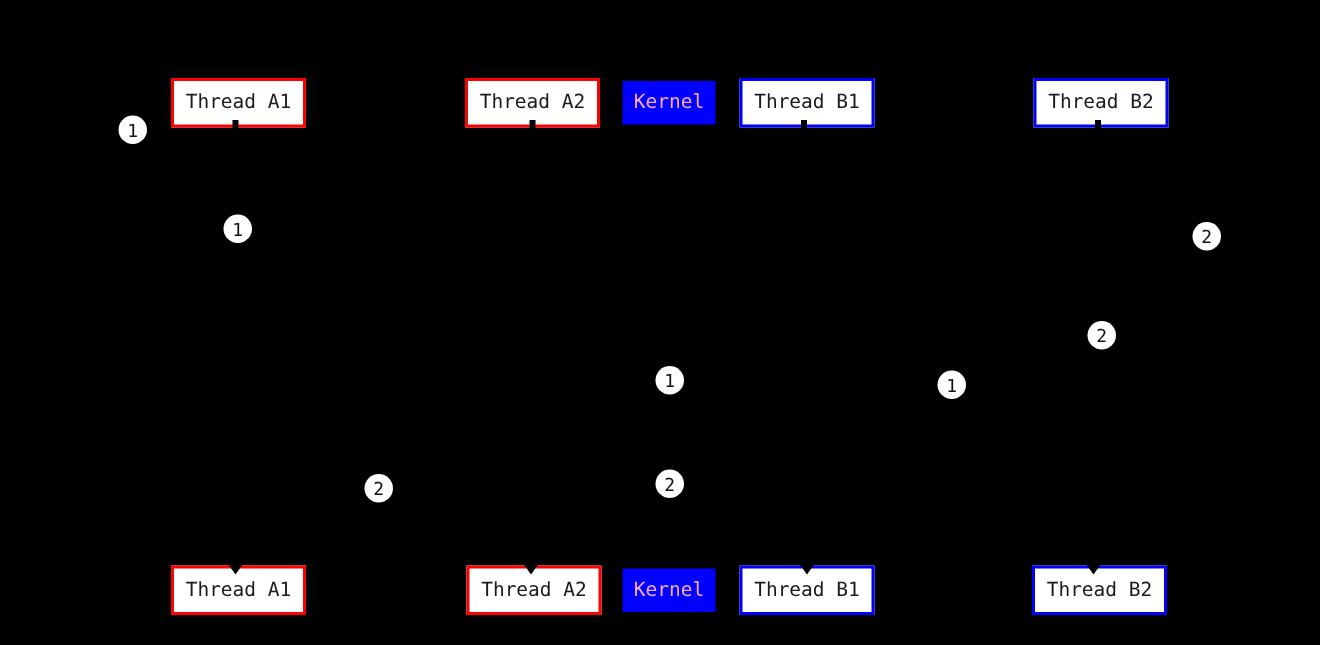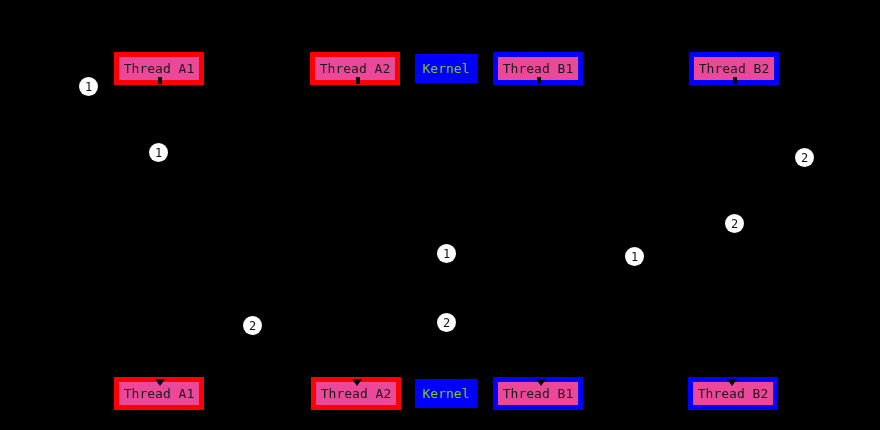--- a/index.html
+++ b/index.html
@@ -11,32 +11,32 @@
     font-family:"DejaVu Sans Mono","Liberation Mono",monospace;
   }
   .node{
     position:absolute;
     box-sizing:border-box;
     display:flex;align-items:center;justify-content:center;
     text-align:center;
   }
   .thread{
     width:90px;height:33px;
-    background:#ec4899;
-    border:5px solid #84cc16;
+    background:#ffffff;
+    border:2px solid #84cc16;
     color:#1a1a1a;
     font-size:13px;
     letter-spacing:0px;
   }
   .proc-a{border-color:#ff0000;}
   .proc-b{border-color:#0000ff;text-align:right;}
   .kernel{
     width:62px;height:29px;
     background:#0000ff;
-    color:#84cc16;
+    color:#f9a8d4;
     font-size:13px;
   }
   .marker{
     position:absolute;
     width:19px;height:19px;
     border-radius:50%;
     background:#ffffff;
     color:#111111;
     display:flex;align-items:center;justify-content:center;
     font-size:12px;

